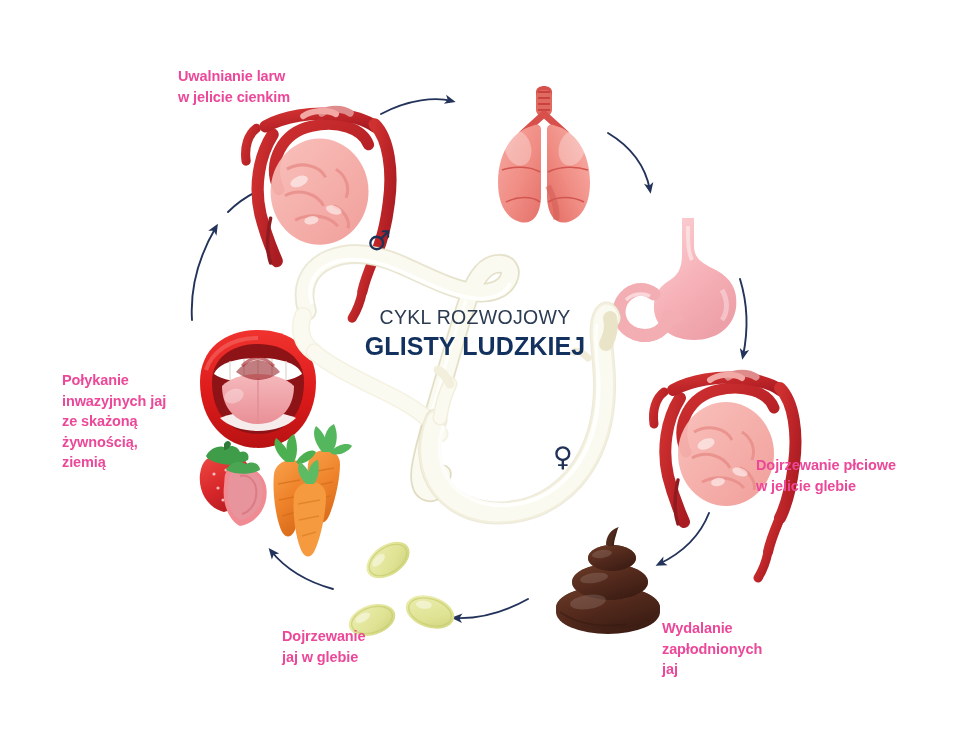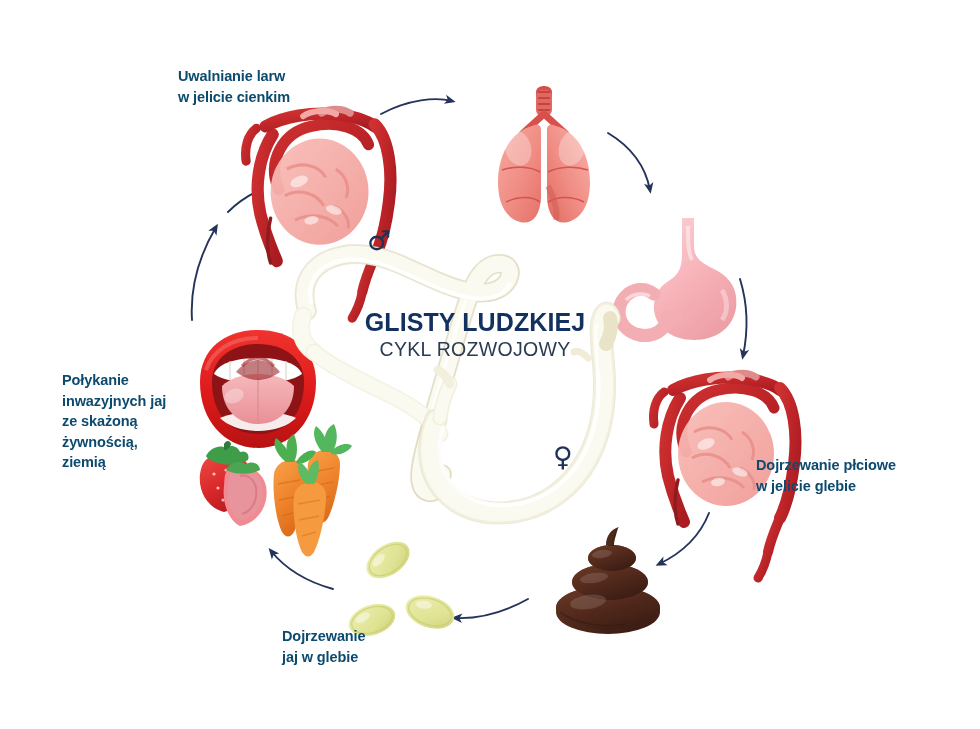--- a/index.html
+++ b/index.html
@@ -21,21 +21,21 @@
   }
   .svg-layer {
     position: absolute;
     left: 0;
     top: 0;
     width: 980px;
     height: 729px;
   }
   .label {
     position: absolute;
-    color: #0c4a6e;
+    color: #ec4899;
     font-size: 14.5px;
     font-weight: 700;
     line-height: 1.42;
     letter-spacing: -0.1px;
     white-space: pre-line;
   }
   .label .reg {
     font-weight: 400;
   }
   #title-block {
@@ -429,34 +429,37 @@
       <path d="M598,372 C596,350 595,334 597,324" fill="none" stroke="#ffffff" stroke-width="3.4" opacity="0.7"></path>
       <path d="M610,318 C612,326 610,336 606,344" fill="none" stroke="#e9e4c8" stroke-width="14" stroke-linecap="round"></path>
       <path d="M440,418 C442,404 446,392 450,384" fill="none" stroke="#f2efdc" stroke-width="15" stroke-linecap="round"></path>
       <path d="M440,418 C442,404 446,392 450,384" fill="none" stroke="#fbfaf0" stroke-width="12" stroke-linecap="round"></path>
       <path d="M450,384 C446,376 442,372 438,370" fill="none" stroke="#f2efdc" stroke-width="9" stroke-linecap="round"></path>
       <path d="M588,358 C582,352 578,350 574,352" fill="none" stroke="#e9e4c8" stroke-width="7" stroke-linecap="round" opacity="0.7"></path>
     </g>
   </svg>
 
   <div id="title-block">
+    <div id="title-top">CYKL ROZWOJOWY</div>
     <div id="title-main">GLISTY LUDZKIEJ</div>
-    <div id="title-top">CYKL ROZWOJOWY</div>
   </div>
 
   <div class="gender" style="left:367px; top:227px;">♂</div>
   <div class="gender" style="left:553px; top:443px;">♀</div>
 
   <div class="label" id="label-0">Uwalnianie larw
 w jelicie cienkim</div>
 
 
   <div class="label" id="label-2">Dojrzewanie płciowe
 w jelicie glebie</div>
 
+  <div class="label" id="label-3">Wydalanie
+zapłodnionych
+jaj</div>
 
   <div class="label" id="label-5">Połykanie
 inwazyjnych jaj
 ze skażoną
 żywnością,
 ziemią</div>
 
   <div class="label" id="label-4">Dojrzewanie
 jaj w glebie</div>
 

